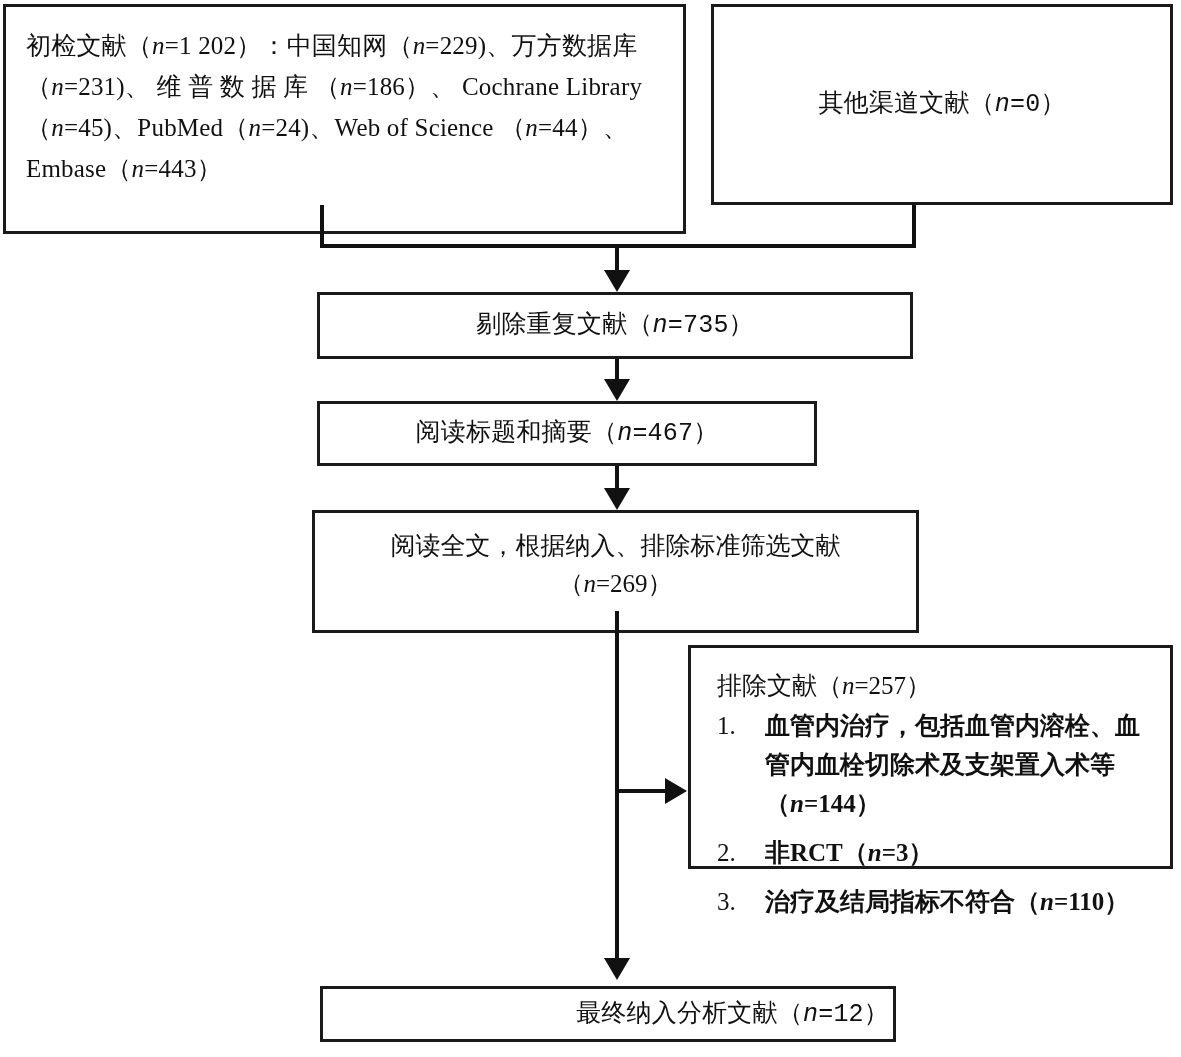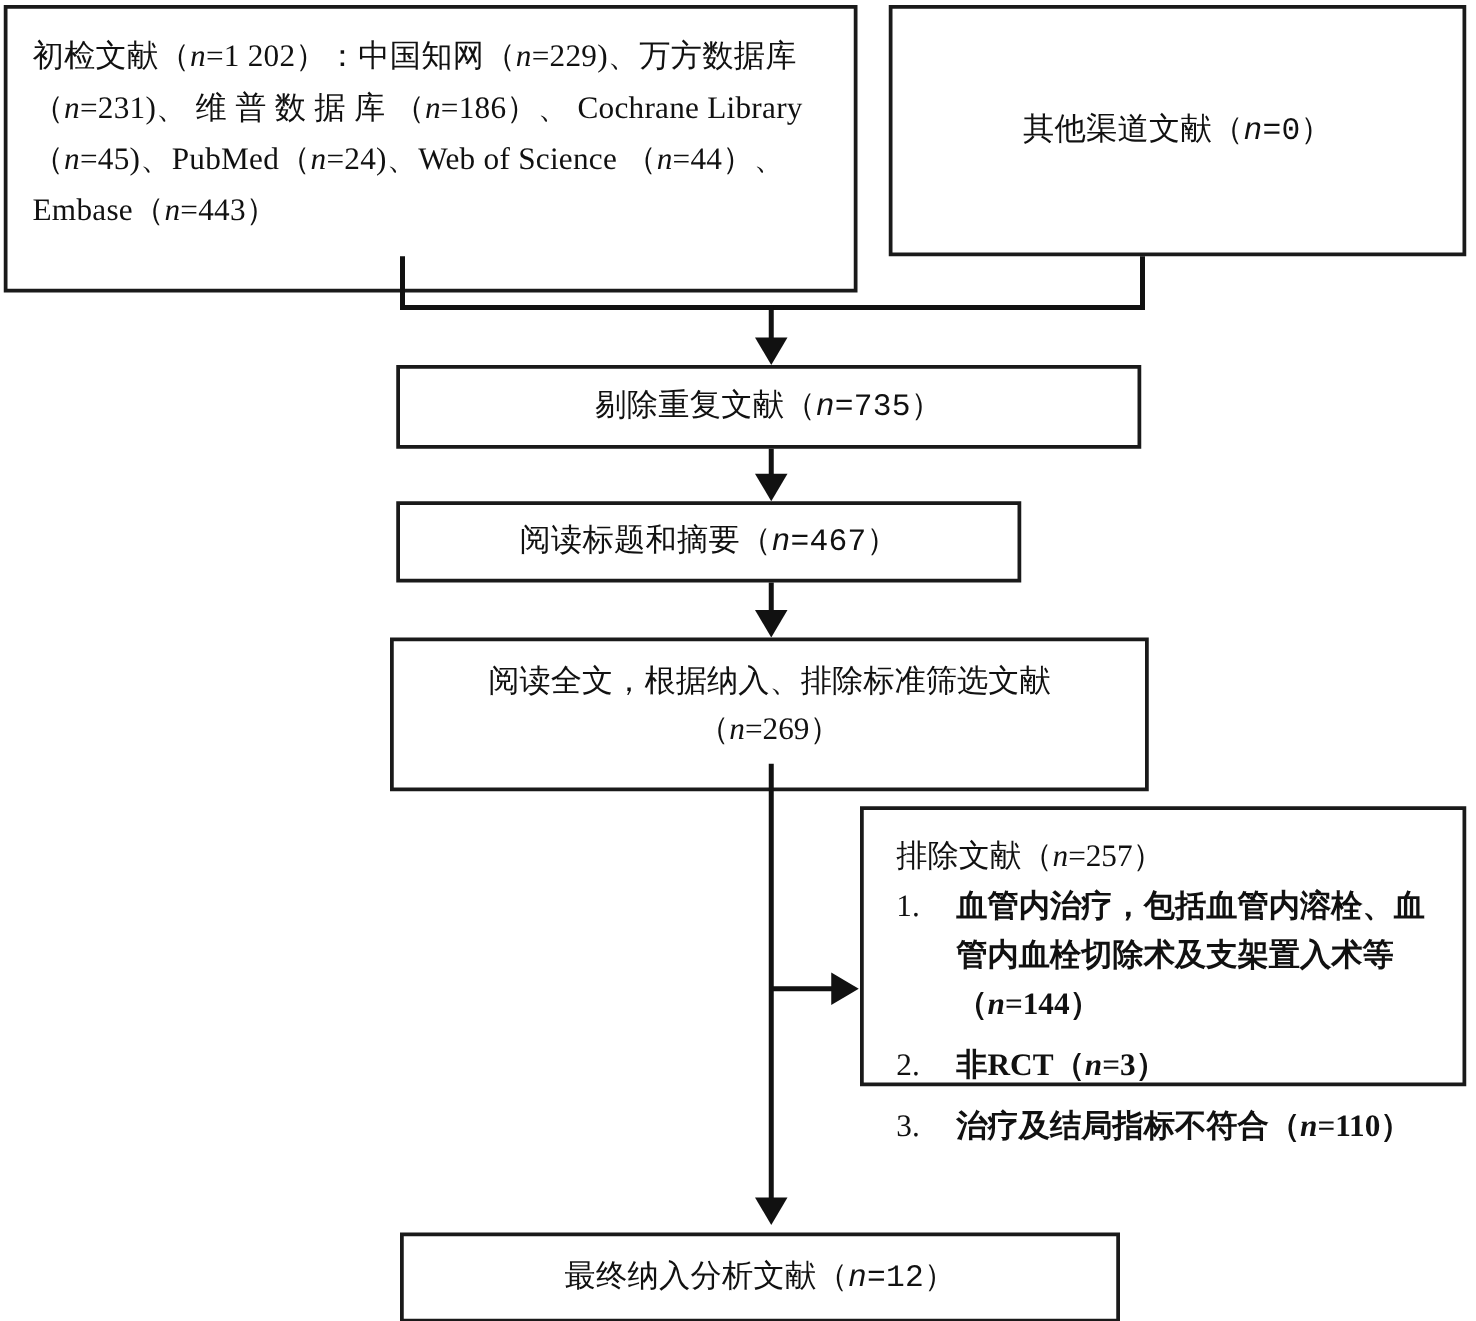--- a/index.html
+++ b/index.html
@@ -103,21 +103,22 @@
     top: 645px;
     width: 485px;
     height: 224px;
     padding: 16px 14px 10px 22px;
   }
 
   #box-final {
     left: 320px;
     top: 986px;
     width: 576px;
-    height: 72px;
+    height: 56px;
+    justify-content: flex-end;
   }
 
   
   .excl-title {
     font-size: 25px;
     line-height: 36px;
     margin: 4px 0 2px 4px;
     white-space: nowrap;
   }
   .excl-item {

